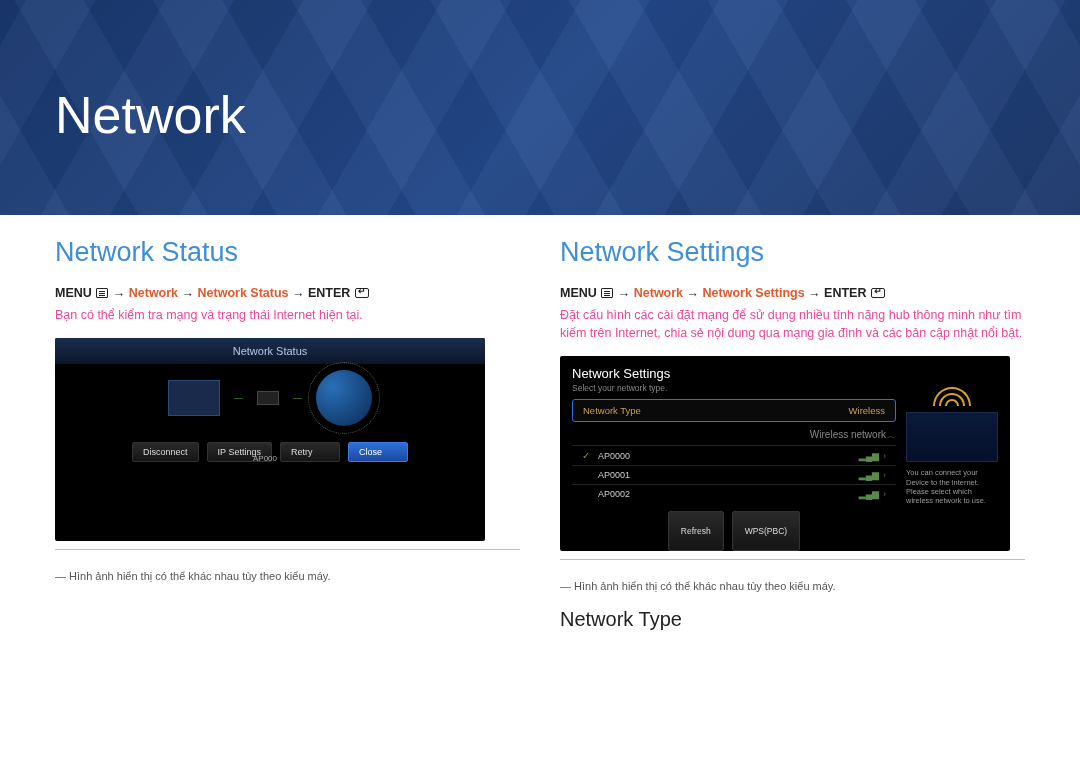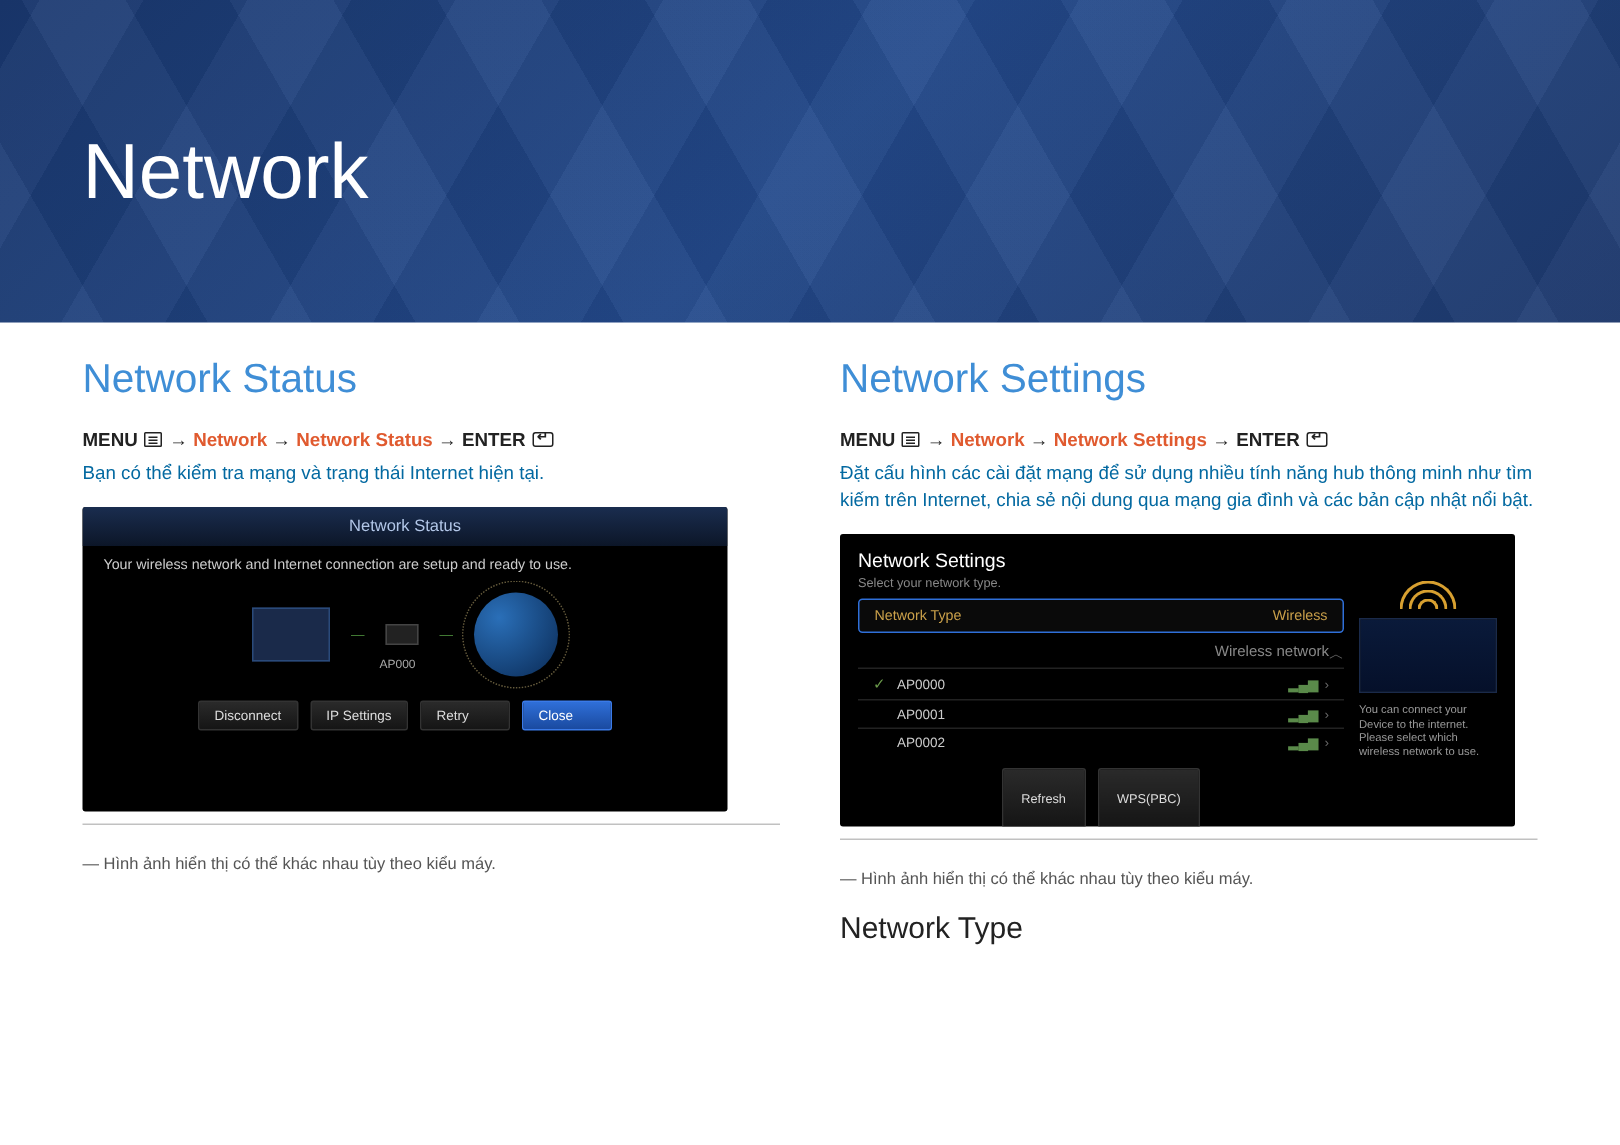--- a/index.html
+++ b/index.html
@@ -47,21 +47,21 @@
 }
 .breadcrumb {
   font-size: 12.5px;
   font-weight: bold;
   margin-bottom: 6px;
   color: #222;
 }
 .breadcrumb .nw { color: #e05a2f; }
 .desc {
   font-size: 12.5px;
-  color: #0369a1;
+  color: #ec4899;
   margin-bottom: 14px;
   line-height: 1.45;
 }
 .icon-box {
   display: inline-block;
   width: 12px; height: 10px;
   border: 1.2px solid #222;
   border-radius: 1px;
   vertical-align: -1px;
   margin: 0 1px;
@@ -101,21 +101,21 @@
 .shot1 .ap { width:22px; height:14px; background:#222; border:1px solid #444; }
 .shot1 .globe {
   width:56px; height:56px; border-radius:50%;
   background: radial-gradient(circle at 30% 30%, #2a6fb8, #0a2a55);
   position:relative;
 }
 .shot1 .globe::after{
   content:""; position:absolute; inset:-8px;
   border:1px dotted rgba(200,180,120,.5); border-radius:50%;
 }
-.shot1 .aplabel { position:absolute; left:198px; top:100px; font-size:8px; color:#aaa;}
+.shot1 .aplabel { position:absolute; left:198px; top:116px; font-size:8px; color:#aaa;}
 .shot1 .msg2 { padding: 4px 14px 10px; color:#ccc; font-size:9px; line-height:1.25; }
 .shot1 .btnrow { display:flex; gap:8px; justify-content:center; padding: 8px 0 10px; }
 .shot1 .btn {
   background: linear-gradient(#2a2a2a,#151515);
   border:1px solid #333; border-radius:2px;
   padding:4px 10px; font-size:9px; color:#ddd; min-width:60px; 
 }
 .shot1 .btn.active { background: linear-gradient(#2f6fd8,#1a4aa0); border-color:#3a7ae8; color:#fff; }
 
 .shot2 { width: 450px; height: 195px; padding: 10px 12px; position:relative; display:flex; gap:10px; }
@@ -196,21 +196,20 @@
       <span class="nw">Network Status</span>
       →
       <span>ENTER</span>
       <span class="icon-enter"></span>
     </div>
 
     <div class="desc">Bạn có thể kiểm tra mạng và trạng thái Internet hiện tại.</div>
 
     <div class="shot shot1">
       <div class="titlebar">Network Status</div>
-      <div class="msg1">Your wireless network and Internet connection are setup and ready to use.</div>
       <div class="visual">
         <div class="tv"></div>
         <span style="color:#4a8a3a">—</span>
         <div class="ap"></div>
         <span style="color:#4a8a3a">—</span>
         <div class="globe"></div>
       </div>
       <div class="aplabel">AP000</div>
       <div class="btnrow">
         <div class="btn">Disconnect</div>

